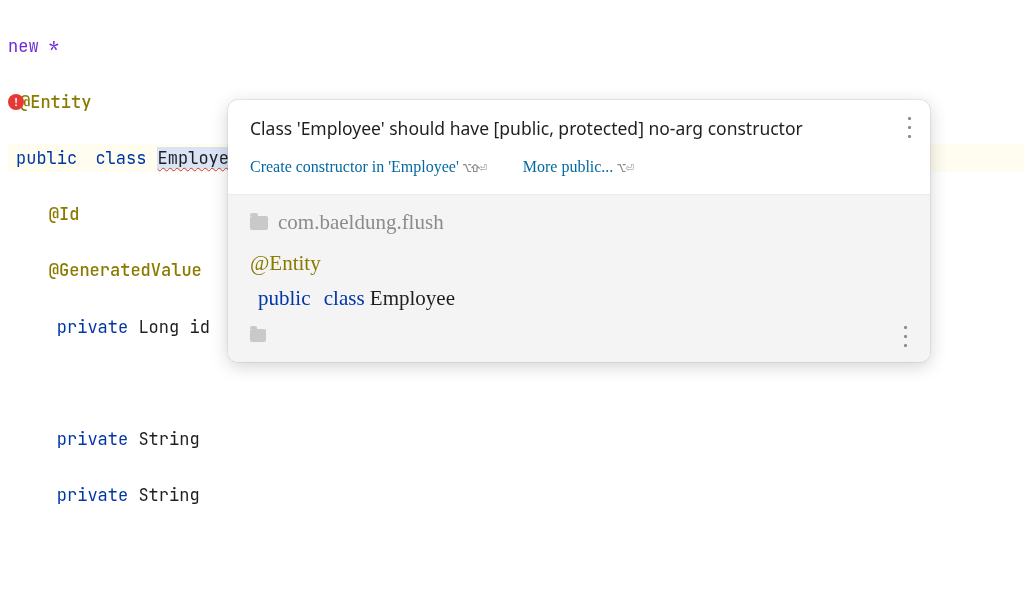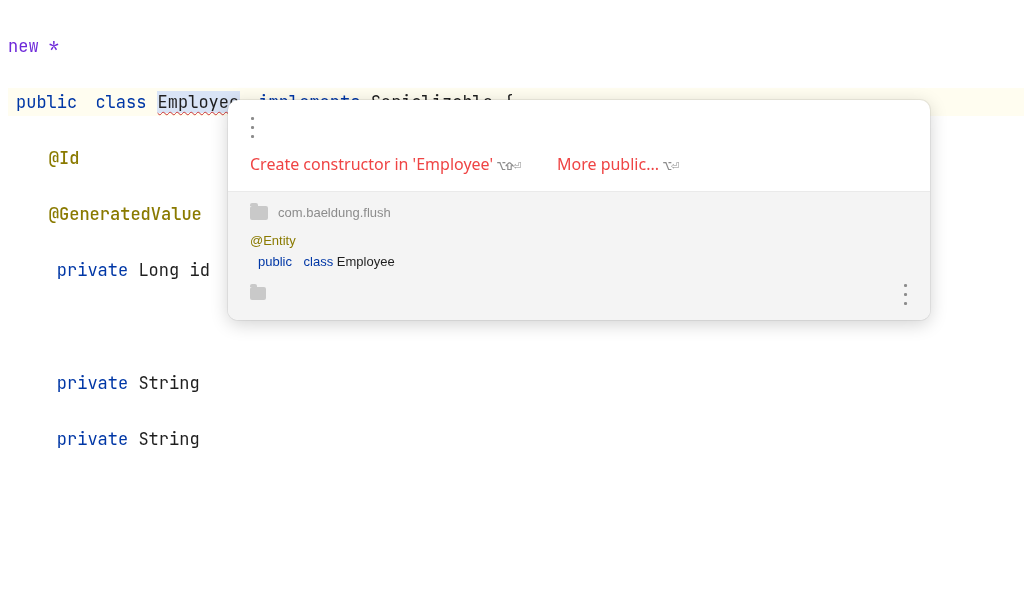--- a/index.html
+++ b/index.html
@@ -64,21 +64,21 @@
     align-items: flex-start;
     color: #1f1f1f;
     font-size: 17.5px;
     margin-bottom: 10px;
   }
   .popup-actions {
     display: flex;
     gap: 36px;
     align-items: center;
   }
-  .action-link { color: #ef4444; cursor: pointer; }
+  .action-link { color: #0369a1; cursor: pointer; font-family: Liberation Serif, serif; }
   .shortcut {
     font-family: "JetBrains Mono", Menlo, monospace;
     color: #8c8c8c;
     font-size: 14px;
     letter-spacing: -0.5px;
   }
   .popup-body {
     background: #f4f4f4;
     padding: 10px 22px 12px 22px;
   }
@@ -96,21 +96,21 @@
     background: #c9c9c9;
     border-radius: 2px;
     position: relative;
   }
   .folder-icon::before{
     content:"";
     position:absolute; top:-3px; left:0;
     width:8px; height:3px; background:#c9c9c9;
     border-radius:2px 2px 0 0;
   }
-  .mono { font-family: Liberation Sans, sans-serif; font-size: 13px; }
+  .mono { font-family: Liberation Serif, serif; font-size: 21px; }
   .popup .kw { color: #0037a6; }
   .popup .annot { color: #8a7a00; }
   .popup-footer {
     display: flex;
     justify-content: space-between;
     align-items: center;
     margin-top: 8px;
     color: #5a5a5a;
   }
   .module-icon {
@@ -131,40 +131,42 @@
     line-height: 0.5;
   }
   .dots span{display:block;}
   .sel { background:#d9e4f6; padding:0 1px; }
 </style>
 </head>
 <body>
 
 <div class="editor">
 <div><span class="gray">new *</span></div>
+<div><span class="error-bulb">!</span><span class="annot">@Entity</span></div>
 <div class="highlight-line"><span class="kw">public</span> <span class="kw">class</span> <span class="sel ident-underline">Employee</span> <span class="kw">implements</span> <span class="type">Serializable</span><span> {</span></div>
 <div>    <span class="annot">@Id</span></div>
 <div>    <span class="annot">@GeneratedValue</span></div>
 <div>    <span class="kw">private</span> <span>Long</span> <span>id</span></div>
 <div>&nbsp;</div>
 <div>    <span class="kw">private</span> <span>String</span> </div>
 <div>    <span class="kw">private</span> <span>String</span> </div>
 <div>&nbsp;</div>
 
 
 
 
 
 
 
 </div>
 
 <div class="popup">
   <div class="popup-header">
     <div class="popup-title">
+      <span>Class 'Employee' should have [public, protected] no-arg constructor</span>
       <div class="dots">
           <span>·</span>
           <span>·</span>
           <span>·</span>
         </div>
     </div>
     <div class="popup-actions">
       <span>
         <span class="action-link">Create constructor in 'Employee'</span>
         <span class="shortcut">⌥⇧⏎</span>

